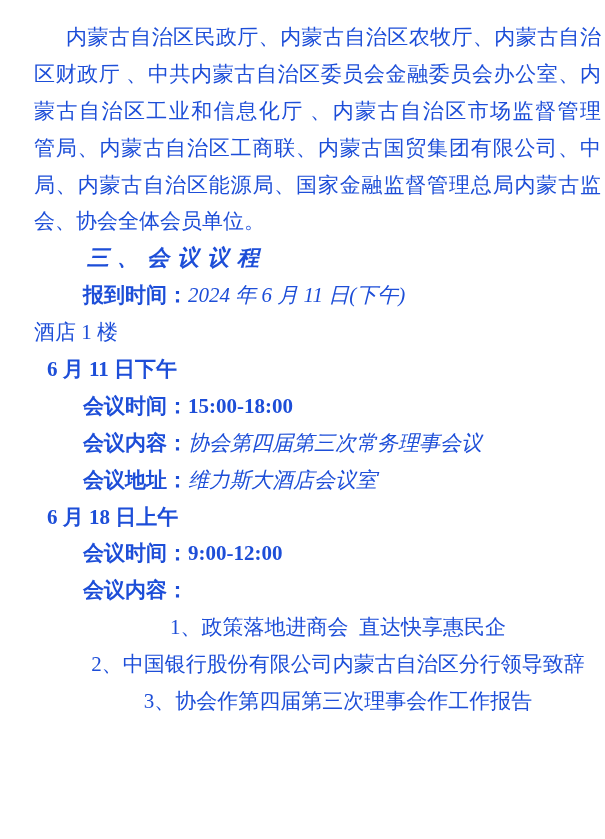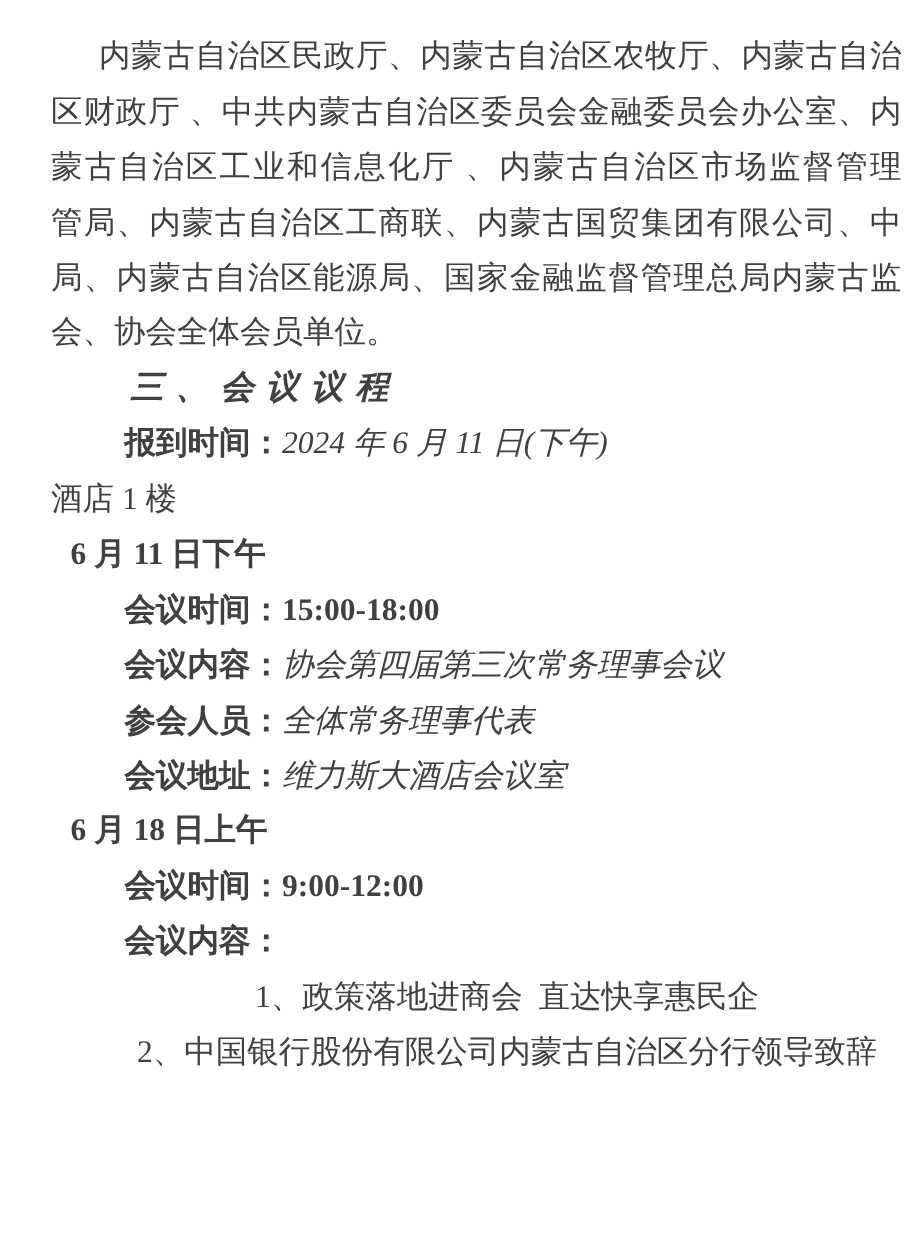--- a/index.html
+++ b/index.html
@@ -11,21 +11,21 @@
     position: relative;
     width: 605px;
     height: 839px;
     background: #ffffff;
     overflow: hidden;
   }
   .content {
     box-sizing: border-box;
     padding: 19px 4px 0 34px; 
     width: 605px;
-    color: #404040;
+    color: #1d4ed8;
   }
   .ln {
     height: 36.9px;
     line-height: 36.9px;
     font-size: 21px;
     white-space: pre-wrap;
   }
   .body-text { font-family: "Liberation Serif", serif; }
   .just {
     text-align: justify;
@@ -74,25 +74,25 @@
     <div class="ln sec-heading">三、会议议程</div>
 
     <div class="ln label-line"><span class="lbl">报到时间：</span><span class="val">2024 年 6 月 11 日(下午)</span></div>
 
     <div class="ln body-text">酒店 1 楼</div>
 
     <div class="ln day-heading">6 月 11 日下午</div>
 
     <div class="ln label-line"><span class="lbl">会议时间：</span><span class="val-bold">15:00-18:00</span></div>
     <div class="ln label-line"><span class="lbl">会议内容：</span><span class="val">协会第四届第三次常务理事会议</span></div>
-    <div class="ln label-line"><span class="lbl">参会人员：</span><span class="val">全体常务理事代表</span></div>
     <div class="ln label-line"><span class="lbl">会议地址：</span><span class="val">维力斯大酒店会议室</span></div>
 
     <div class="ln day-heading">6 月 18 日上午</div>
 
     <div class="ln label-line"><span class="lbl">会议时间：</span><span class="val-bold">9:00-12:00</span></div>
     <div class="ln label-line"><span class="lbl">会议内容：</span></div>
 
     <div class="ln list-line">1、政策落地进商会 直达快享惠民企</div>
     <div class="ln list-line">2、中国银行股份有限公司内蒙古自治区分行领导致辞</div>
+    <div class="ln list-line">3、协会作第四届第三次理事会作工作报告</div>
 
   </div>
 </div>
 
 </body></html>

